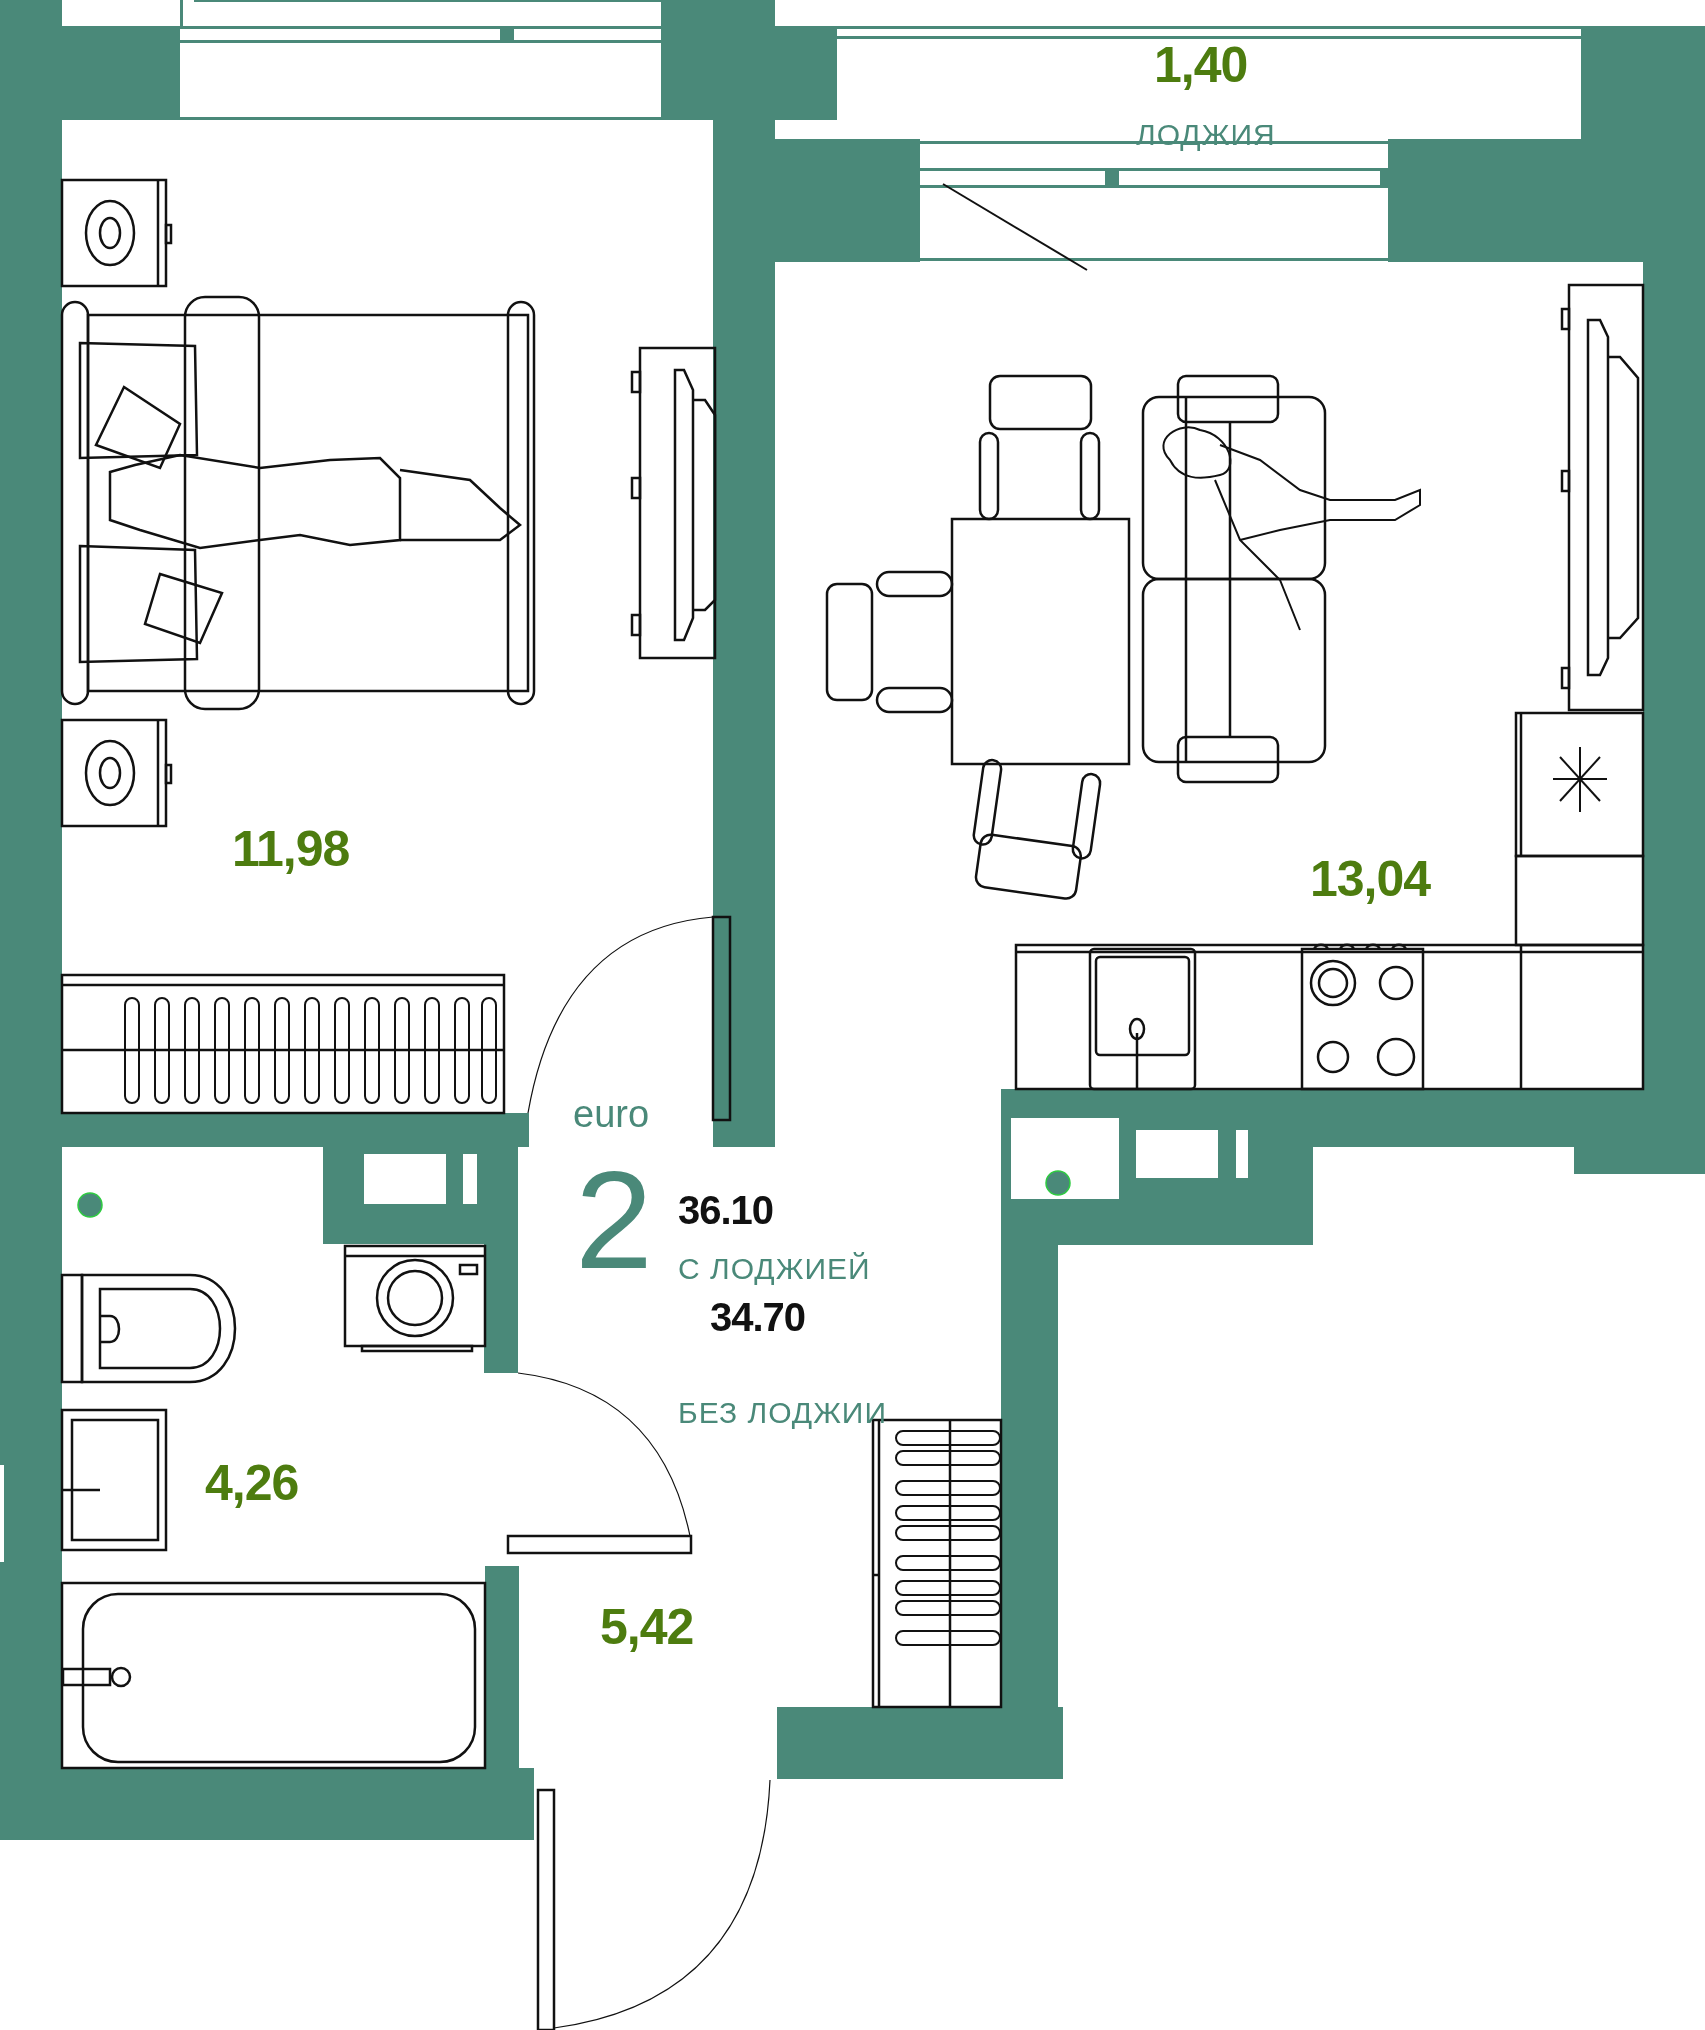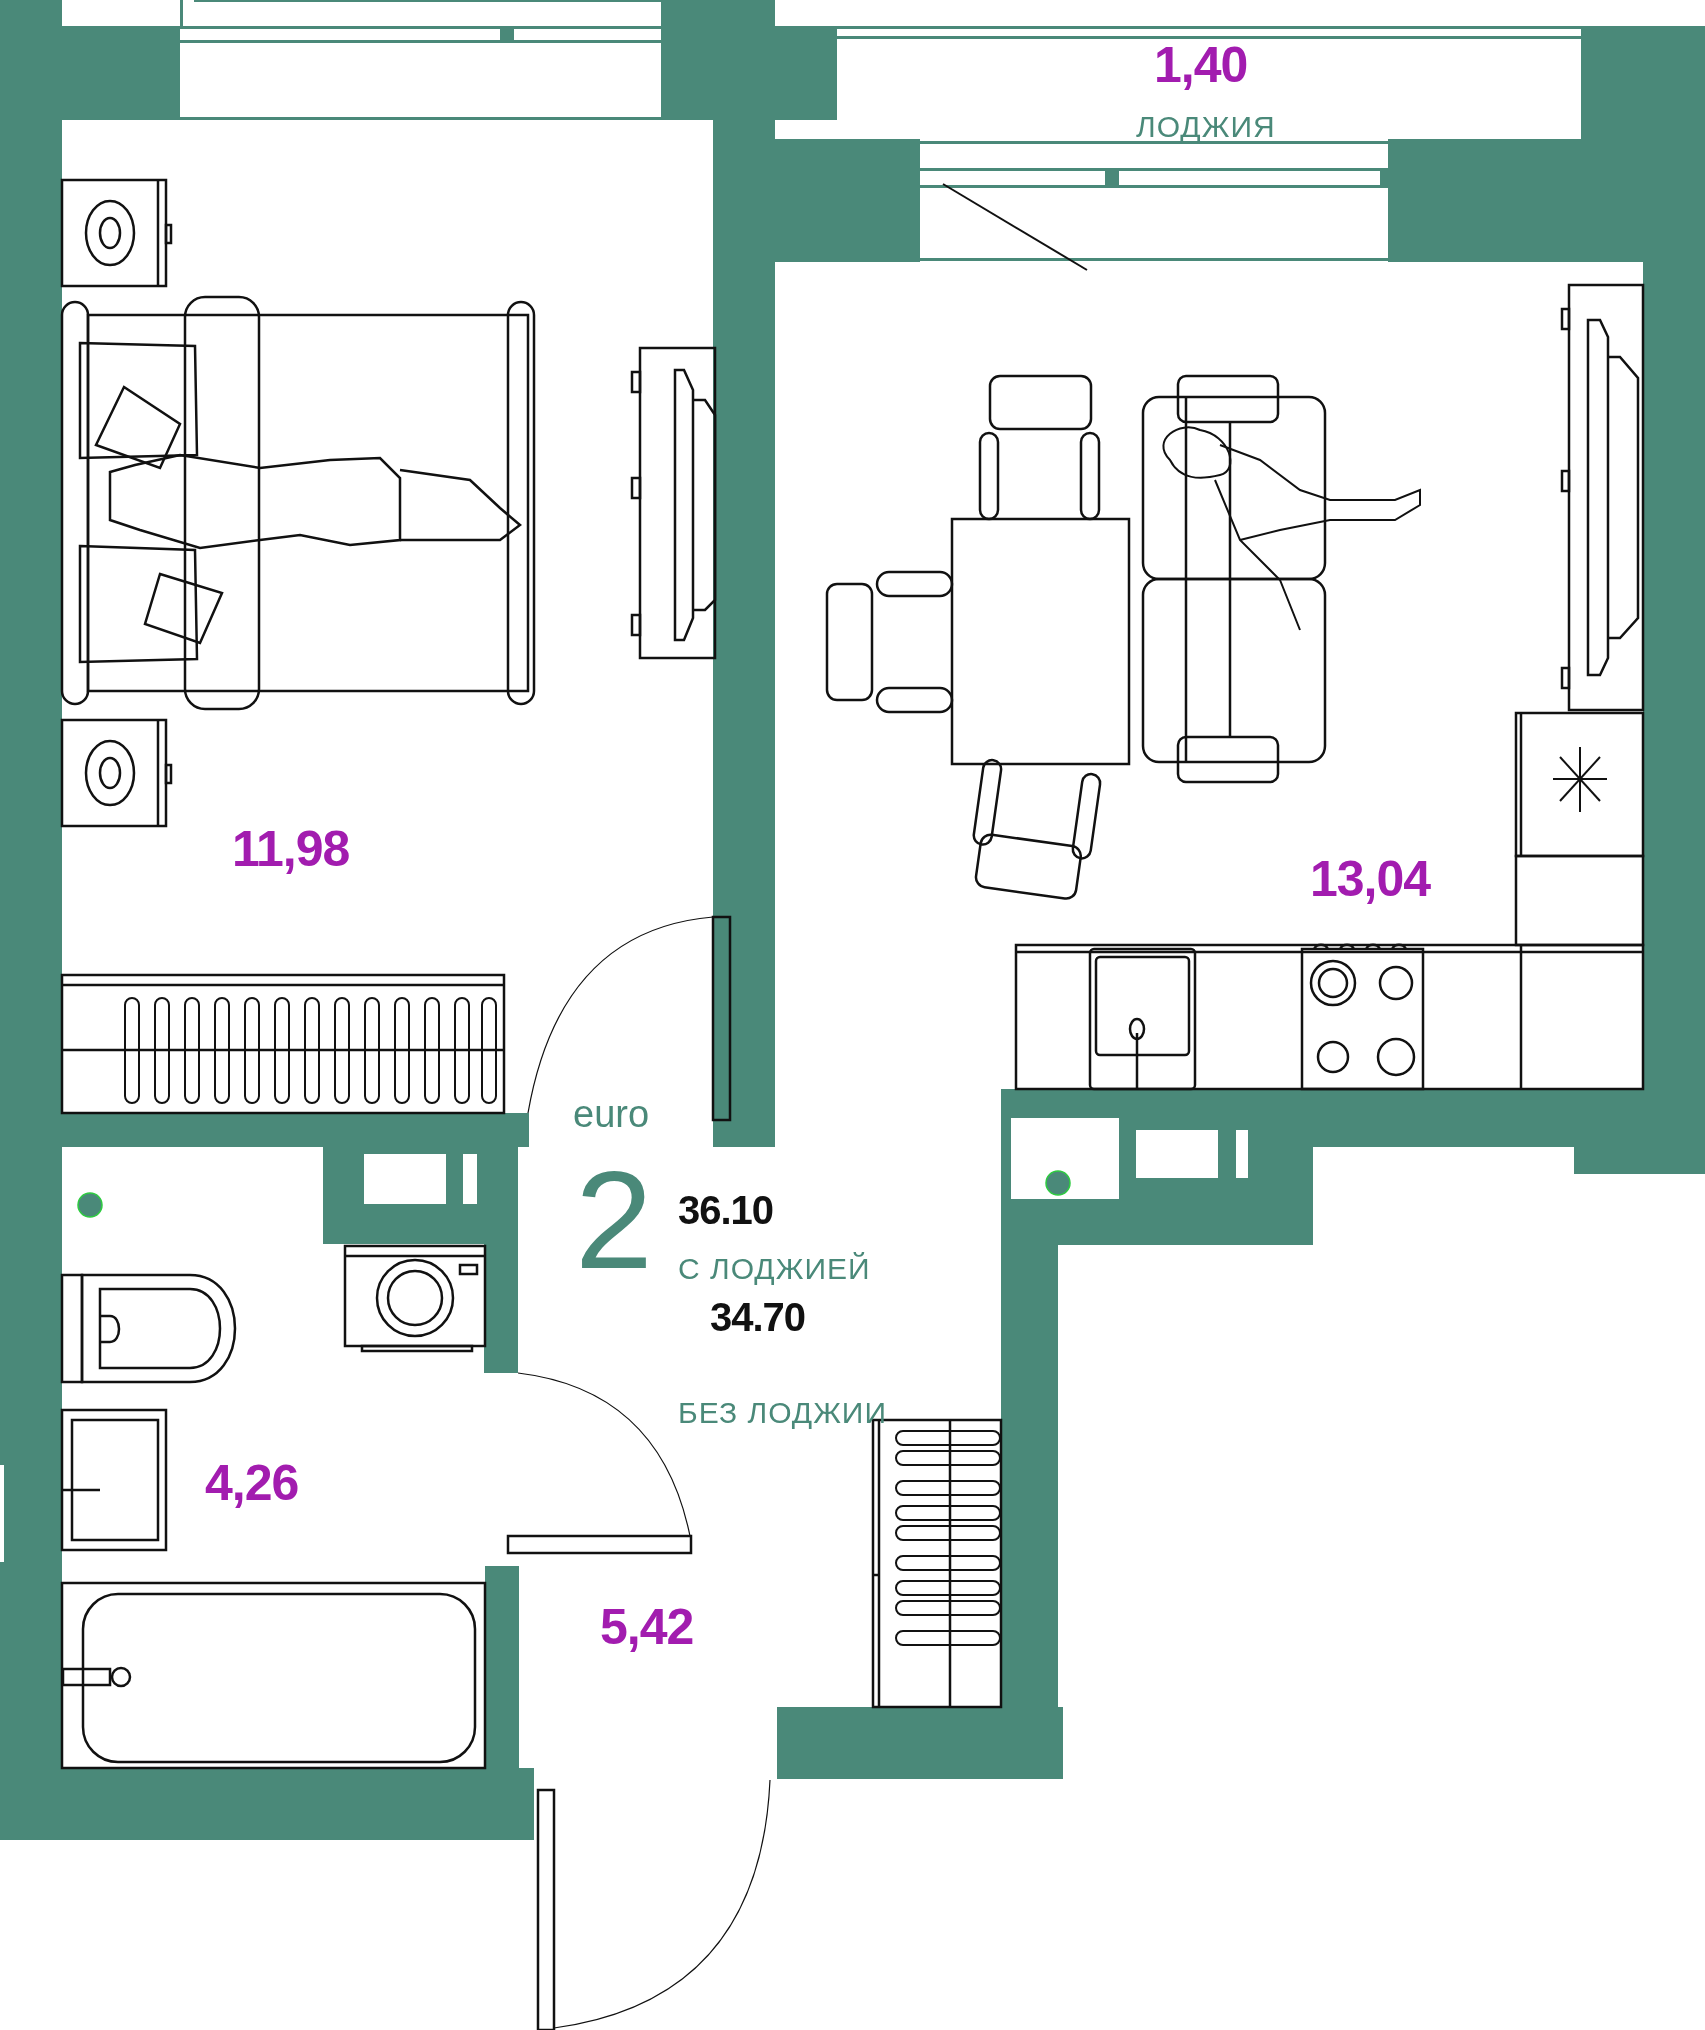--- a/index.html
+++ b/index.html
@@ -1,19 +1,19 @@
 <!DOCTYPE html>
 <html><head>
 <meta charset="utf-8">
 <style>
   html, body { margin: 0; padding: 0; background: #ffffff; }
   #plan { position: relative; width: 1705px; height: 2030px; overflow: hidden; background: #ffffff; }
   #plan svg.layer { position: absolute; left: 0; top: 0; }
   .label { position: absolute; font-family: "Liberation Sans", sans-serif; white-space: nowrap; }
-  .area { font-weight: bold; color: #a21caf; font-size: 50px; letter-spacing: -1px; }
+  .area { font-weight: bold; color: #4d7c0f; font-size: 50px; letter-spacing: -1px; }
   .sub { color: #4a8979; font-size: 30px; letter-spacing: 1px; }
   .big { color: #4a8979; font-size: 140px; font-weight: normal; line-height: 1; }
   .tot { font-weight: bold; color: #111111; font-size: 40px; letter-spacing: -1px; }
   .euro { color: #4a8979; font-size: 38px; }
 </style>
 </head>
 <body>
 
 <div id="plan">
 
@@ -267,21 +267,21 @@
       </g>
 
       <g>
         <rect x="538" y="1790" width="16" height="240"></rect>
         <path d="M554 2028 Q 760 2000 770 1780" stroke-width="1.2"></path>
       </g>
     </g>
   </svg>
 
   <div class="label area" style="left:1154px; top:36px;">1,40</div>
-  <div class="label sub" style="left:1136px; top:110px;">ЛОДЖИЯ</div>
+  <div class="label sub" style="left:1136px; top:118px;">ЛОДЖИЯ</div>
 
   <div class="label area" style="left:232px; top:820px;">11,98</div>
   <div class="label area" style="left:1310px; top:850px;">13,04</div>
   <div class="label area" style="left:205px; top:1454px;text-align:center;">4,26</div>
   <div class="label area" style="left:600px; top:1598px;">5,42</div>
 
   <div class="label euro" style="left:573px; top:1093px;">euro</div>
   <div class="label big" style="left:575px; top:1150px;">2</div>
   <div class="label tot" style="left:678px; top:1188px;">36.10</div>
   <div class="label sub" style="left:678px; top:1252px;">С ЛОДЖИЕЙ</div>

